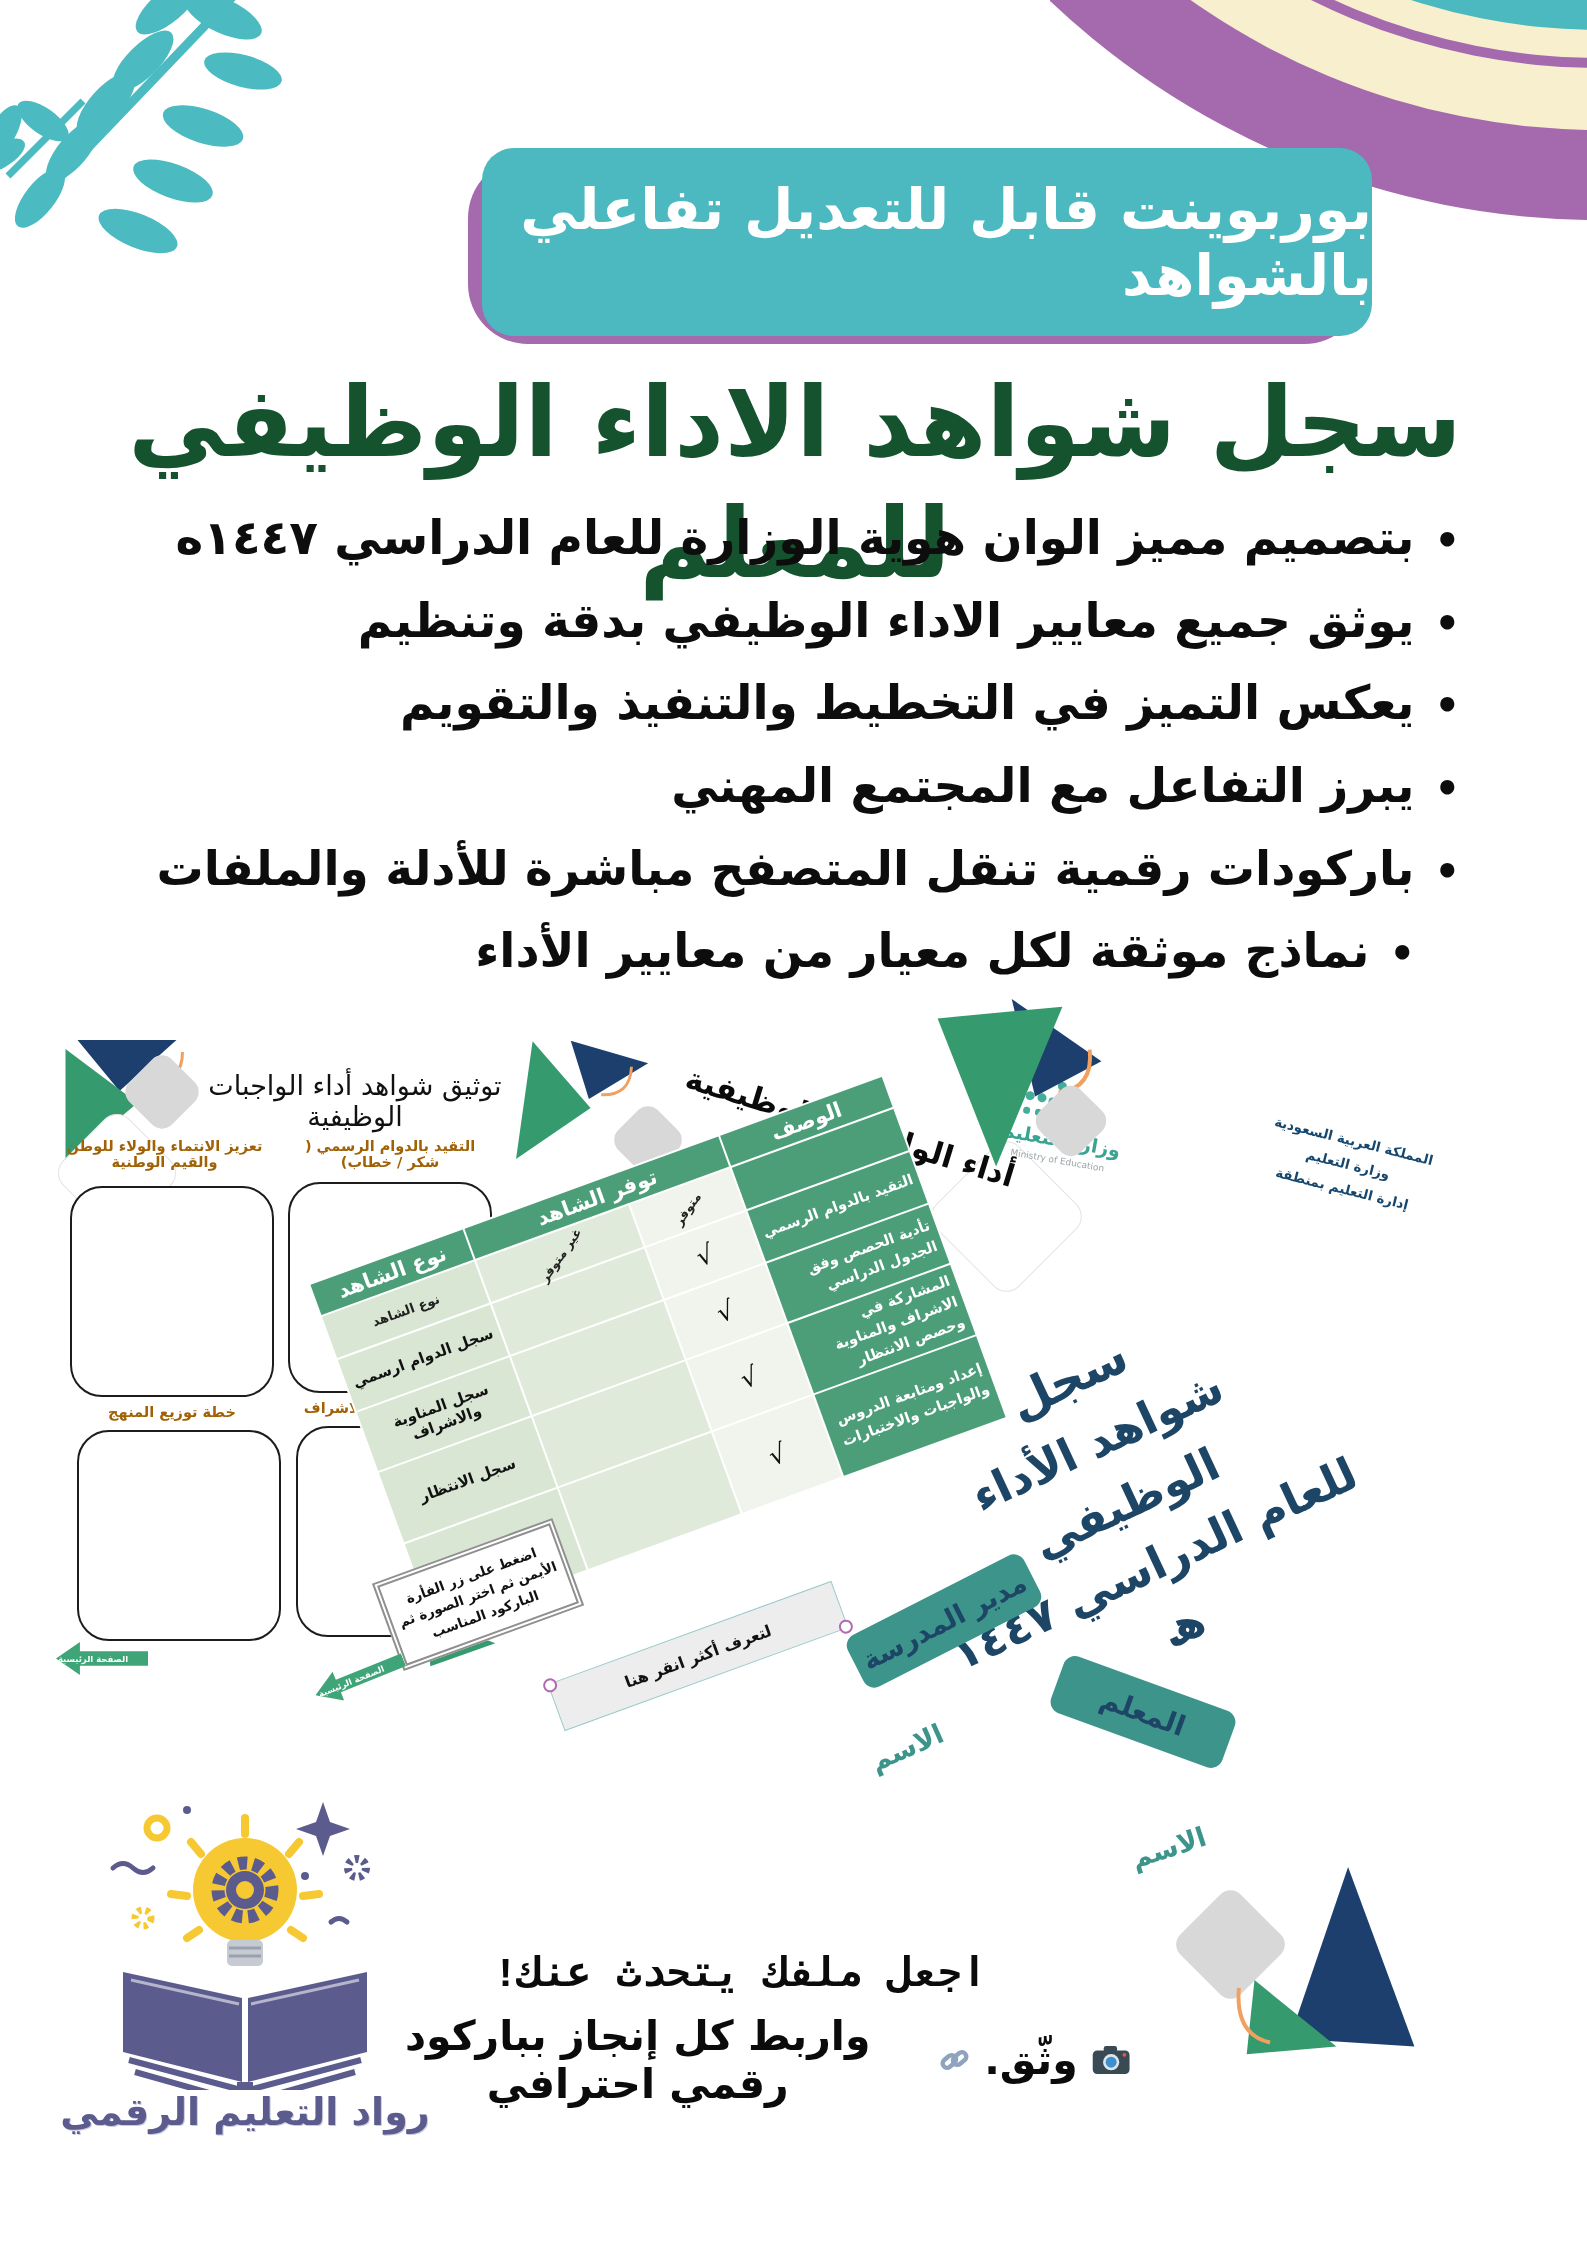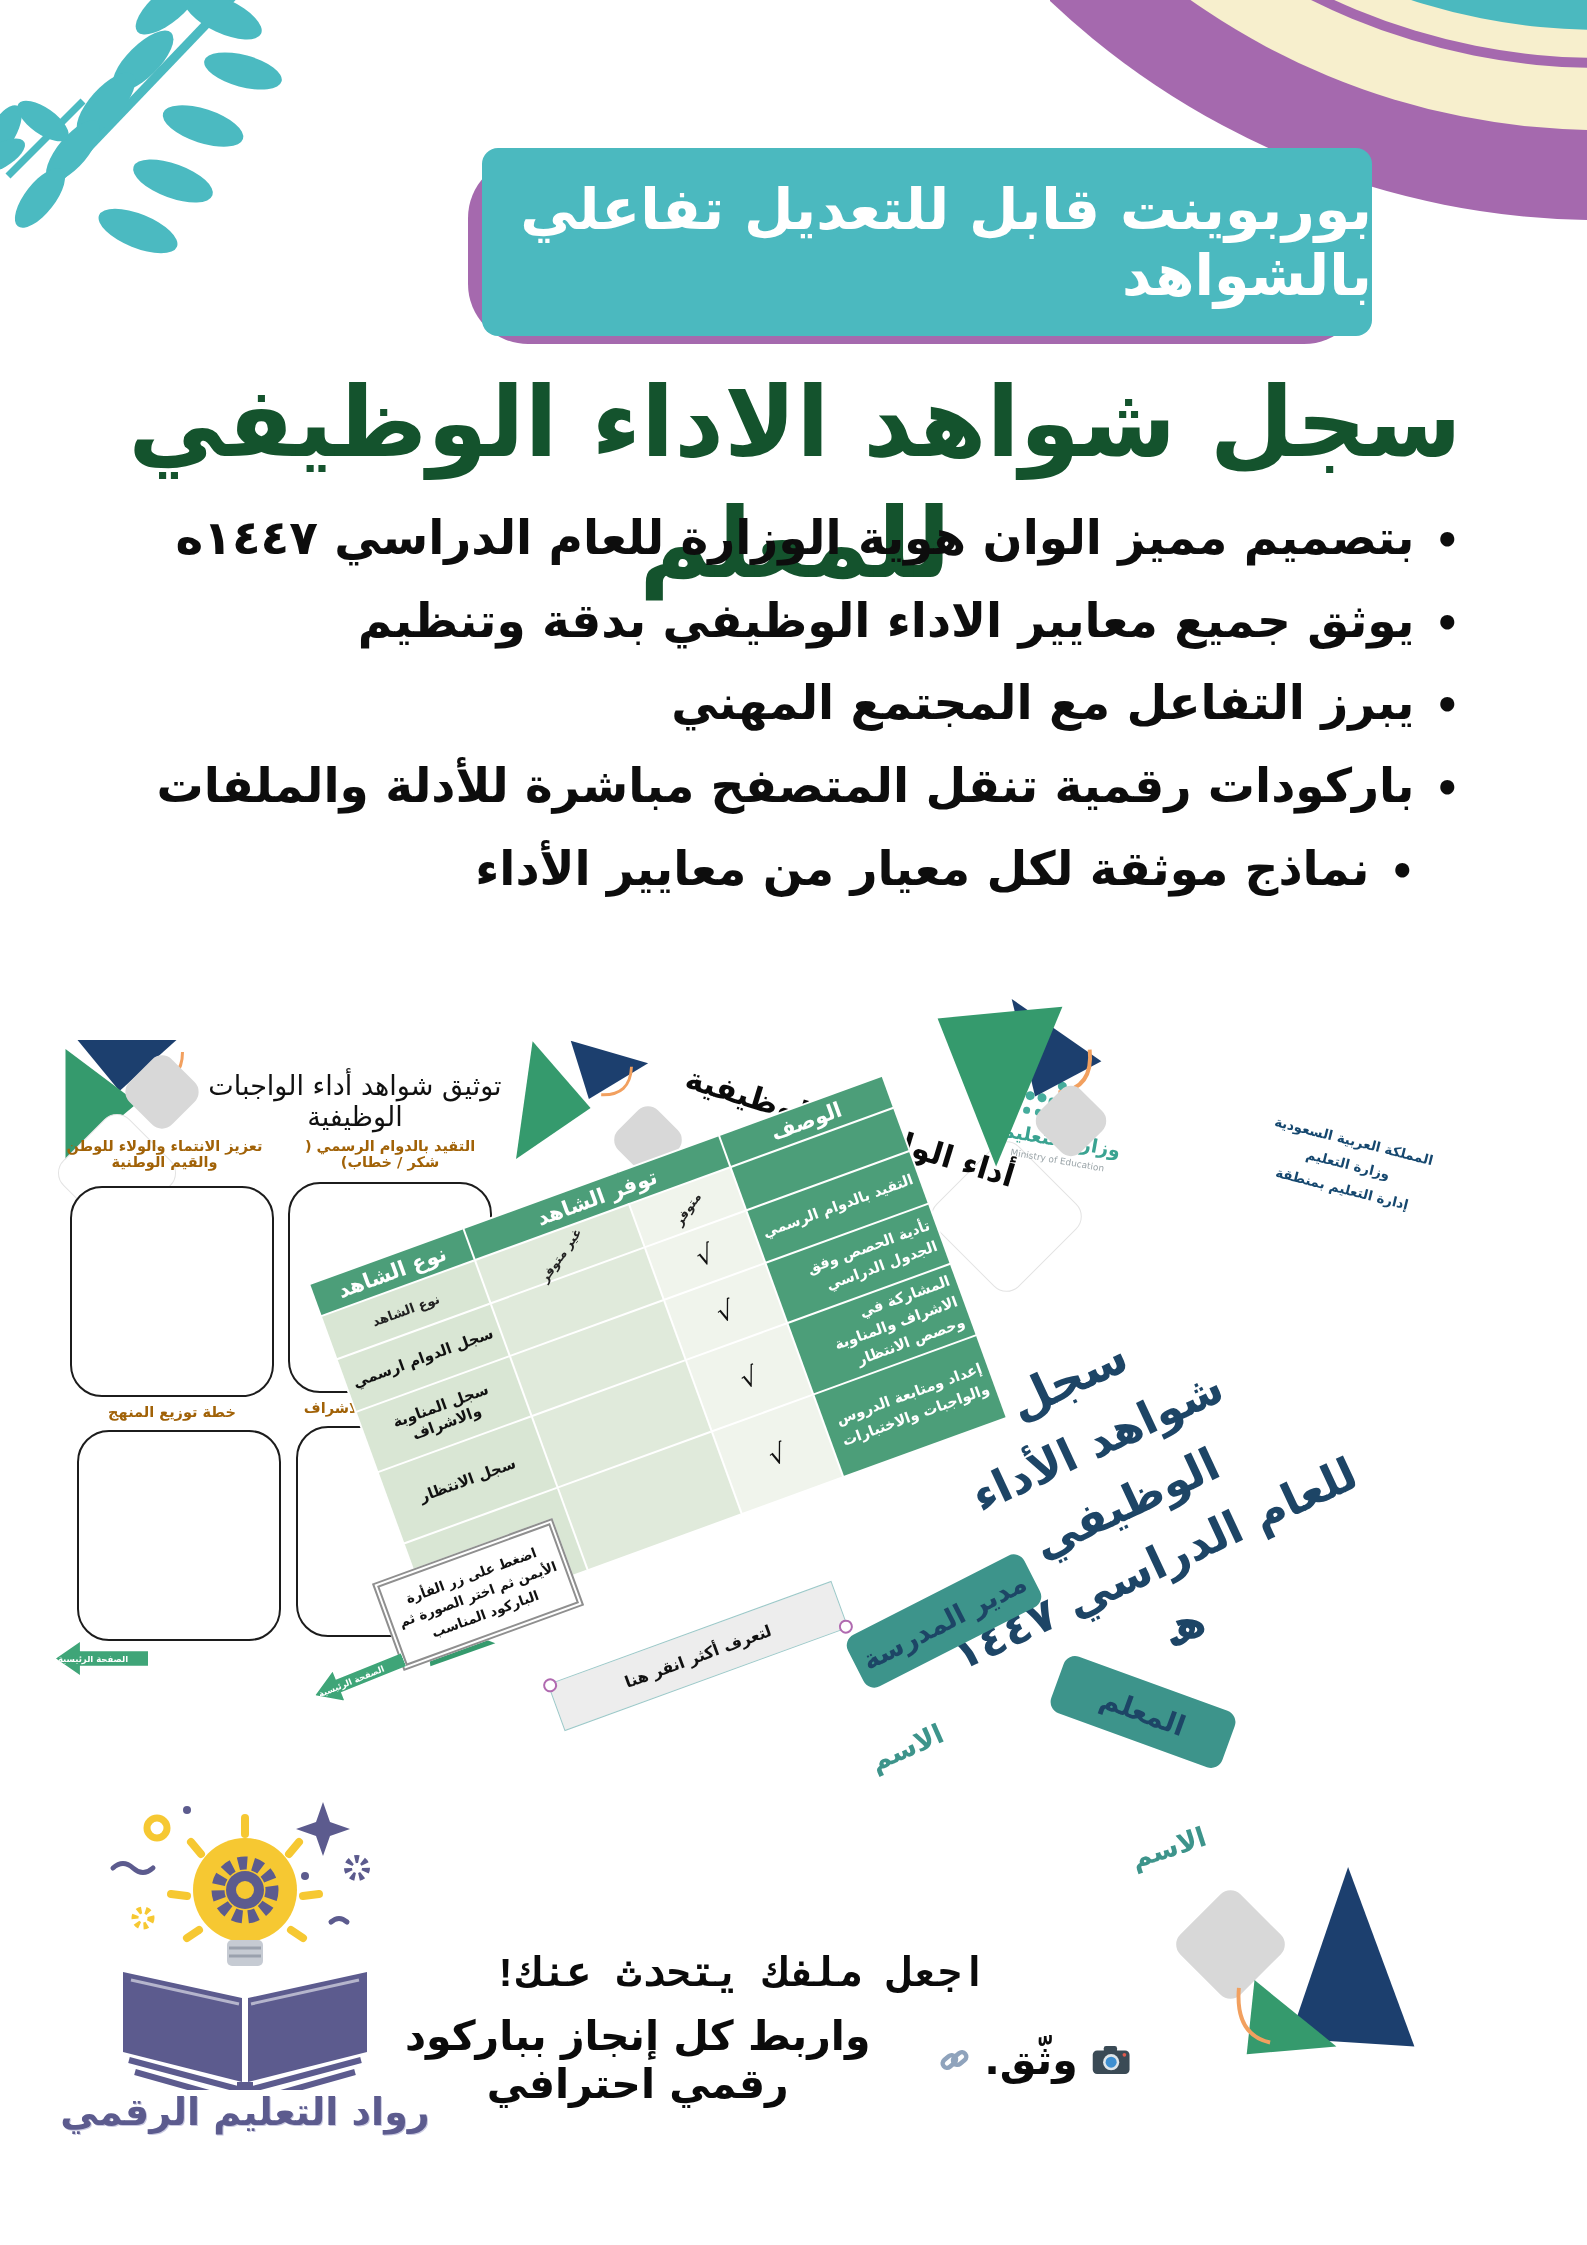--- a/index.html
+++ b/index.html
@@ -6,21 +6,21 @@
   #canvas{position:relative;width:1587px;height:2245px;overflow:hidden;background:#fff;
           font-family:"DejaVu Sans",sans-serif;direction:rtl;}
   .abs{position:absolute;}
 
   
   #top-circles{left:1050px;top:0;width:537px;height:340px;}
   #leaf{left:-12px;top:-14px;width:300px;height:280px;}
 
   
   .banner-shadow{left:468px;top:158px;width:896px;height:186px;border-radius:60px;background:#A569AE;}
-  .banner{left:482px;top:148px;width:890px;height:188px;border-radius:16px;background:#4BB9BF;
+  .banner{left:482px;top:148px;width:890px;height:188px;border-radius:32px;background:#4BB9BF;
           display:flex;align-items:center;justify-content:center;color:#fff;
           font-size:57px;font-weight:700;}
 
   
   .page-title{left:90px;top:362px;width:1410px;text-align:center;font-size:97px;font-weight:800;
               color:#14532d;line-height:1.25;}
   .bullets{left:120px;top:512px;width:1340px;margin:0;padding:0;}
   .bullets li{list-style:none;text-align:right;font-size:47px;font-weight:700;color:#0d0d0d;
               line-height:1.1;margin-bottom:31px;}
   .bullets li::before{content:"•";margin-left:20px;font-size:40px;}
@@ -120,20 +120,21 @@
   <div class="abs banner-shadow"></div>
   <div class="abs banner">
     <span>بوربوينت  قابل للتعديل تفاعلي بالشواهد</span>
   </div>
 
   <div class="abs page-title">سجل شواهد الاداء الوظيفي للمعلم</div>
 
   <ul class="abs bullets">
     <li>بتصميم مميز الوان هوية الوزارة للعام الدراسي ١٤٤٧ه</li>
     <li>يوثق جميع معايير الاداء الوظيفي بدقة وتنظيم</li>
+    <li>يعكس التميز في التخطيط والتنفيذ والتقويم</li>
     <li>يبرز التفاعل مع المجتمع المهني</li>
     <li>باركودات رقمية تنقل المتصفح مباشرة للأدلة والملفات</li>
     <li class="indent">نماذج موثقة لكل معيار من معايير الأداء</li>
   </ul>
 
   <svg class="abs" style="left:52px;top:1040px;width:165px;height:150px;" viewBox="0 0 100 100">
     <path d="M12,0 L78,0 L40,34 Z" fill="#1C3F6E"></path>
     <path d="M4,6 L52,42 L4,82 Z" fill="#359A6D"></path>
     <path d="M62,28 Q82,28 82,8" stroke="#F2A05F" stroke-width="2" fill="none"></path>
   </svg>

